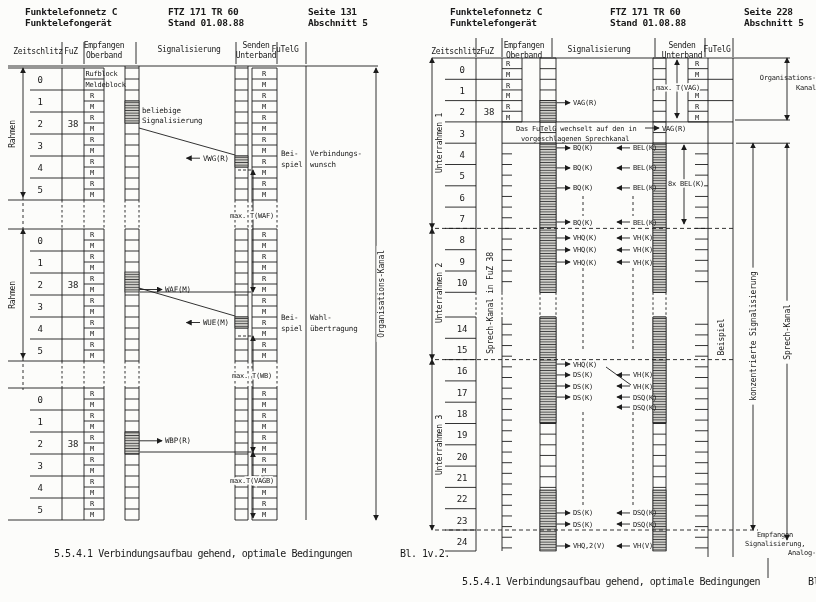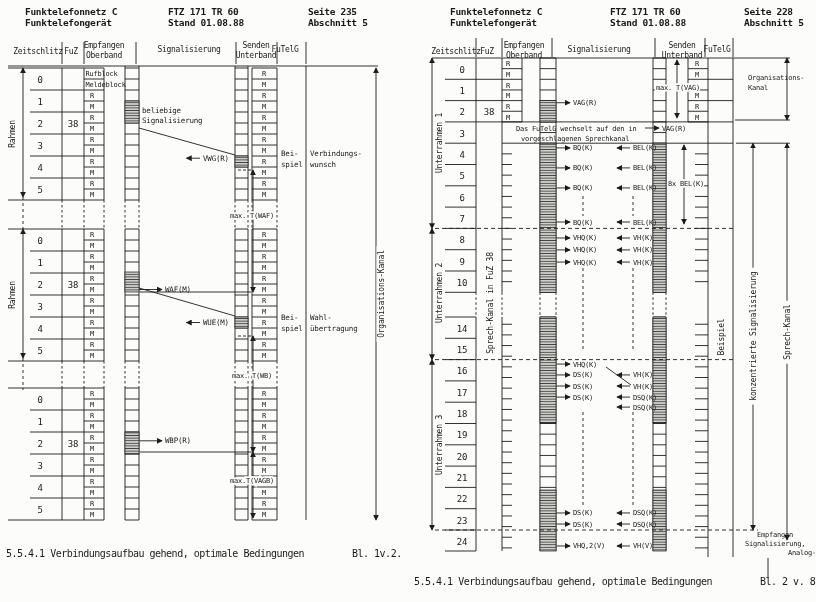--- a/index.html
+++ b/index.html
@@ -3,23 +3,23 @@
 <meta charset="utf-8">
 <style>
   html,body{margin:0;padding:0;background:#e8e6e1;}
   #page{position:relative;width:816px;height:602px;background:#fcfcfa;overflow:hidden;
         font-family:"DejaVu Sans Mono",monospace;color:#191919;}
   .hd{position:absolute;font:700 9.5px "DejaVu Sans Mono",monospace;white-space:pre;letter-spacing:-0.3px;}
   .ch{position:absolute;font:8px "DejaVu Sans Mono",monospace;text-align:center;white-space:pre;letter-spacing:-0.3px;}
   .rot{position:absolute;transform:translate(-50%,-50%) rotate(-90deg);white-space:nowrap;
        font:8px "DejaVu Sans Mono",monospace;letter-spacing:-0.2px;}
   .rbg{background:#fcfcfa;padding:0 4px;}
-  .cap{position:absolute;font:10px "DejaVu Sans Mono",monospace;white-space:pre;letter-spacing:-0.5px;}
+  .cap{position:absolute;font:10px "DejaVu Sans Mono",monospace;white-space:pre;letter-spacing:-0.5px;margin-left:48px;}
   .sm{position:absolute;font:7px "DejaVu Sans Mono",monospace;white-space:pre;letter-spacing:-0.2px;}
-  .rt{text-align:left;}
+  .rt{text-align:right;}
   svg{position:absolute;left:0;top:0;}
   svg text{font-family:"DejaVu Sans Mono",monospace;letter-spacing:-0.2px;}
 </style>
 </head>
 <body>
 
 <div id="page">
   <svg width="816" height="602">
       <defs>
         <marker id="ah" viewBox="0 0 8 8" refX="7" refY="4" markerWidth="6" markerHeight="6" orient="auto-start-reverse" markerUnits="userSpaceOnUse">
@@ -730,21 +730,21 @@
         <text x="633" y="548.475" font-size="7">VH(V)</text>
         <text x="678" y="90" font-size="7" text-anchor="middle" stroke="#fcfcfa" stroke-width="3.2" paint-order="stroke">max. T(VAG)</text>
         <text x="686" y="186" font-size="7" text-anchor="middle" stroke="#fcfcfa" stroke-width="3.2" paint-order="stroke">8x BEL(K)</text>
       </g>
     </svg>
 
   <div class="hd" style="left:25px;top:6px">Funktelefonnetz C</div>
   <div class="hd" style="left:25px;top:17px">Funktelefongerät</div>
   <div class="hd" style="left:168px;top:6px">FTZ 171 TR 60</div>
   <div class="hd" style="left:168px;top:17px">Stand 01.08.88</div>
-  <div class="hd" style="left:308px;top:6px">Seite 235</div>
+  <div class="hd" style="left:308px;top:6px">Seite 131</div>
   <div class="hd" style="left:308px;top:17px">Abschnitt 5</div>
 
   <div class="hd" style="left:450px;top:6px">Funktelefonnetz C</div>
   <div class="hd" style="left:450px;top:17px">Funktelefongerät</div>
   <div class="hd" style="left:610px;top:6px">FTZ 171 TR 60</div>
   <div class="hd" style="left:610px;top:17px">Stand 01.08.88</div>
   <div class="hd" style="left:744px;top:6px">Seite 228</div>
   <div class="hd" style="left:744px;top:17px">Abschnitt 5</div>
 
   <div class="ch" style="left:12px;top:47px;width:52px">Zeitschlitz</div>

